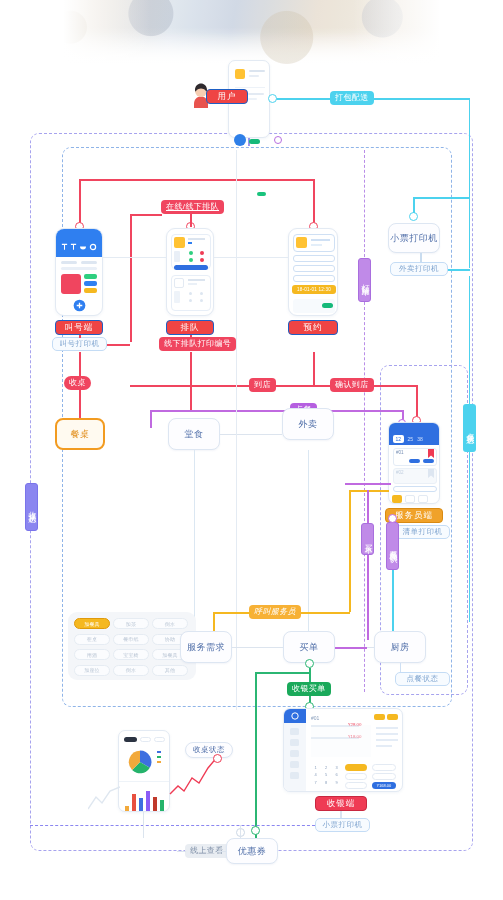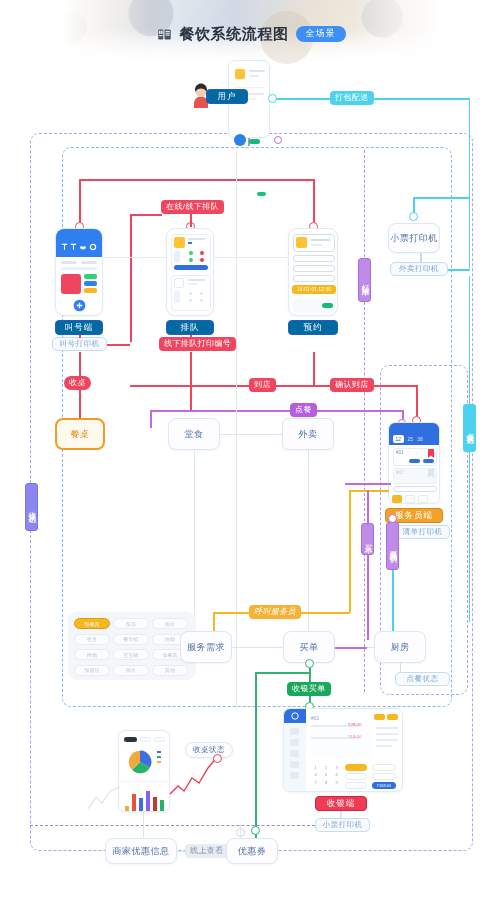--- a/index.html
+++ b/index.html
@@ -86,21 +86,21 @@
   }
   .badge.vert.lav{ background:#c08ae8; border:1px solid #a96ede;}
   .badge.vert.ind{ background:#8b86f0; border:1px solid #7a74ea;}
   .badge.vert.cyn{ background:#4cd2ee; }
 
   .devlabel{
     position:absolute; display:flex; align-items:center; justify-content:center;
     font-size:8.5px; color:#fff; border-radius:4px; height:15px; letter-spacing:1px;
     white-space:nowrap;
   }
-  .devlabel.blue{ background:#0369a1; border:1px solid #1e5fc4; }
+  .devlabel.blue{ background:#ef4444; border:1px solid #1e5fc4; }
   .devlabel.orange{ background:#f0a22a; border:1px solid #d98a12; }
   .devlabel.red{ background:#ef3b54; border:1px solid #c82740; }
 
   
   .ln{ position:absolute; }
   .dot{ position:absolute; border-radius:50%; background:#fff; }
 
   
   .phone{ position:absolute; background:#fff; border:1px solid #e3eaf3; border-radius:9px; box-shadow:0 1px 3px rgba(80,110,160,.08); }
 
@@ -108,34 +108,20 @@
 </style>
 </head>
 <body>
 
 <div id="stage">
 
   <div class="photo-band"></div>
   <div class="side-fade-l"></div>
   <div class="side-fade-r"></div>
 
-  <div class="title-row">
-    <svg class="title-ico" viewBox="0 0 24 24">
-      <rect x="2" y="4" width="8" height="16" rx="1.5" fill="#4a5568"></rect>
-      <rect x="3.4" y="6" width="2.2" height="5" fill="#fff"></rect>
-      <rect x="6.6" y="6" width="2.2" height="5" fill="#fff"></rect>
-      <rect x="3.4" y="13" width="5.4" height="1.6" fill="#fff"></rect>
-      <rect x="12" y="4" width="10" height="16" rx="1.5" fill="#4a5568"></rect>
-      <rect x="13.5" y="6.2" width="7" height="1.5" fill="#fff"></rect>
-      <rect x="13.5" y="9.2" width="7" height="1.5" fill="#fff"></rect>
-      <rect x="13.5" y="12.2" width="7" height="1.5" fill="#fff"></rect>
-    </svg>
-    <span class="title-txt">餐饮系统流程图</span>
-    <span class="title-badge">全场景</span>
-  </div>
 
   <div class="frame purple" style="left:30px;  top:133px; width:443px; height:718px;"></div>
   <div class="frame blue" style="left:62px;  top:147px; width:390px; height:560px;"></div>
   <div class="frame purple" style="left:380px; top:365px; width:88px;  height:330px;"></div>
 
   <div class="phone" style="left:228px; top:60px; width:42px; height:78px; border-radius:7px;">
     <div class="abs" style="left:6px;  top:8px;  width:10px;height:10px;background:#ffc233;border-radius:2px;"></div>
     <div class="abs" style="left:20px; top:9px;  width:16px;height:2px;background:#dbe4ef;border-radius:1px;"></div>
     <div class="abs" style="left:20px; top:14px; width:10px;height:2px;background:#e7edf5;border-radius:1px;"></div>
     <div class="abs" style="left:6px;  top:26px; width:30px;height:1px;background:#edf2f8;"></div>
@@ -162,21 +148,21 @@
   <div class="abs" style="left:249px; top:139px; width:11px;height:5px;border-radius:3px;background:#16b97a;"></div>
   <div class="dot" style="left:274px; top:136px; width:8px;height:8px;border:1.5px solid #b76fe0;"></div>
 
   <div class="ln" style="left:79px;  top:180px; width:1.5px; height:47px; background:#f0455f;"></div>
   <div class="ln" style="left:79px;  top:179px; width:236px; height:1.5px; background:#f0455f;"></div>
   <div class="ln" style="left:313px; top:179px; width:1.5px; height:48px; background:#f0455f;"></div>
   <div class="dot" style="left:75px;  top:222px; width:9px;height:9px;border:1.5px solid #f0455f;"></div>
   <div class="dot" style="left:309px; top:222px; width:9px;height:9px;border:1.5px solid #f0455f;"></div>
   <div class="dot" style="left:186px; top:222px; width:9px;height:9px;border:1.5px solid #f0455f;"></div>
 
-  <div class="badge red" style="left:161px; top:200px;">在线/线下排队</div>
+  <div class="badge red" style="left:161px; top:200px;text-decoration:underline;">在线/线下排队</div>
   <div class="ln" style="left:190px; top:214px; width:1.5px; height:13px; background:#f0455f;"></div>
   <div class="ln" style="left:130px; top:214px; width:32px; height:1.5px; background:#f0455f;"></div>
   <div class="ln" style="left:130px; top:214px; width:1.5px; height:128px; background:#f0455f;"></div>
 
   <div class="phone" style="left:55px; top:228px; width:48px; height:88px;">
     <div class="abs" style="left:0;top:0;width:46px;height:28px;background:#2f7ff0;border-radius:8px 8px 0 0;"></div>
     <div class="abs" style="left:5px;top:14px;width:36px;height:8px;display:flex;justify-content:space-between;">
       <svg width="7" height="8" viewBox="0 0 8 8">
           <path d="M1 1h6M4 1v6" stroke="#fff" stroke-width="1.2"></path>
         </svg>
@@ -278,21 +264,21 @@
   <div class="ln" style="left:190px; top:385px; width:1.5px; height:25px; background:#f0455f;"></div>
   <div class="dot" style="left:412px; top:416px; width:9px;height:9px;border:1.5px solid #f0455f;"></div>
 
   <div class="ln" style="left:150px; top:410px; width:253px; height:1.5px; background:#c06ae0;"></div>
   <div class="badge purple" style="left:290px; top:403px;">点餐</div>
   <div class="ln" style="left:150px; top:410px; width:1.5px; height:18px; background:#c06ae0;"></div>
   <div class="ln" style="left:402px; top:410px; width:1.5px; height:12px; background:#c06ae0;"></div>
   <div class="dot" style="left:398px; top:419px; width:8px;height:8px;border:1.5px solid #c06ae0;"></div>
 
   <div class="node soft" style="left:168px; top:418px; width:52px; height:32px;">堂食</div>
-  <div class="node soft" style="left:282px; top:418px; width:52px; height:32px;border-radius:6px;">外卖</div>
+  <div class="node soft" style="left:282px; top:408px; width:52px; height:32px;">外卖</div>
 
   <div class="ln" style="left:220px; top:434px; width:62px; height:1px; background:#dce4ee;"></div>
   <div class="ln" style="left:236px; top:150px; width:1px; height:560px; background:#e4ebf3;"></div>
   <div class="ln" style="left:214px; top:257px; width:74px; height:1px; background:#e4ebf3;"></div>
   <div class="ln" style="left:103px; top:257px; width:63px; height:1px; background:#e4ebf3;"></div>
   <div class="ln" style="left:308px; top:450px; width:1px; height:196px; background:#dbe7f2;"></div>
   <div class="ln" style="left:194px; top:450px; width:1px; height:196px; background:#dbe7f2;"></div>
 
   <div class="phone" style="left:388px; top:422px; width:52px; height:82px; border-radius:7px;">
     <div class="abs" style="left:0;top:0;width:50px;height:22px;background:#2f6fe0;border-radius:6px 6px 0 0;"></div>
@@ -451,21 +437,20 @@
   <svg class="abs" style="left:168px; top:750px; width:56px; height:46px;" viewBox="0 0 56 46">
     <polyline points="2,44 10,36 16,41 24,28 31,33 40,18 50,6" fill="none" stroke="#ef3b54" stroke-width="1.4"></polyline>
   </svg>
   <div class="node soft" style="left:185px; top:742px; width:48px; height:16px; font-size:7.5px;">收桌状态</div>
   <div class="dot" style="left:213px; top:754px; width:9px;height:9px;border:1.5px solid #ef3b54;"></div>
   <svg class="abs" style="left:88px; top:785px; width:32px; height:26px;" viewBox="0 0 32 26">
     <polyline points="0,24 8,12 14,18 22,6 32,2" fill="none" stroke="#dfe7f0" stroke-width="1.4"></polyline>
   </svg>
   <div class="ln" style="left:143px; top:812px; width:1px; height:26px; background:#dbe4ee;"></div>
 
-  <div class="node soft" style="left:105px; top:838px; width:72px; height:26px;">商家优惠信息</div>
   <div class="badge grey" style="left:185px; top:844px;">线上查看</div>
   <div class="node soft" style="left:226px; top:838px; width:52px; height:26px;">优惠券</div>
   <div class="ln" style="left:177px; top:851px; width:9px; height:1px; background:#dce4ee;"></div>
   <div class="ln" style="left:217px; top:851px; width:9px; height:1px; background:#dce4ee;"></div>
   <div class="dot" style="left:236px; top:828px; width:9px;height:9px;border:1.5px solid #ccd7e5;"></div>
   <div class="dot" style="left:251px; top:826px; width:9px;height:9px;border:1.5px solid #2bb673;"></div>
   <div class="ln" style="left:240px; top:825px; width:1px; height:13px; background:#dce4ee;"></div>
 
 </div>
 

